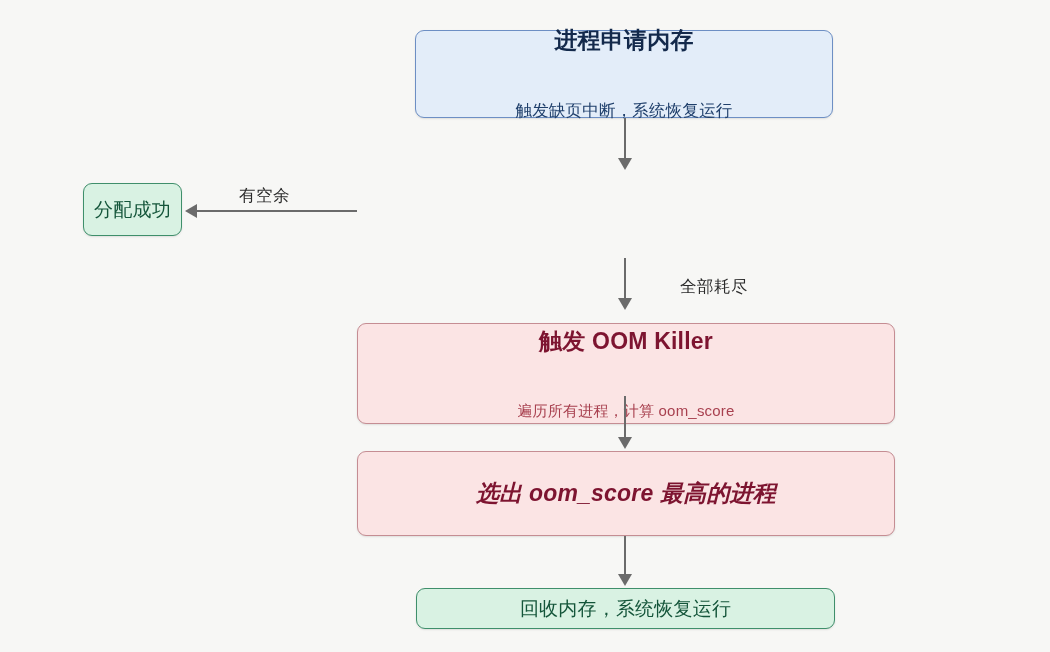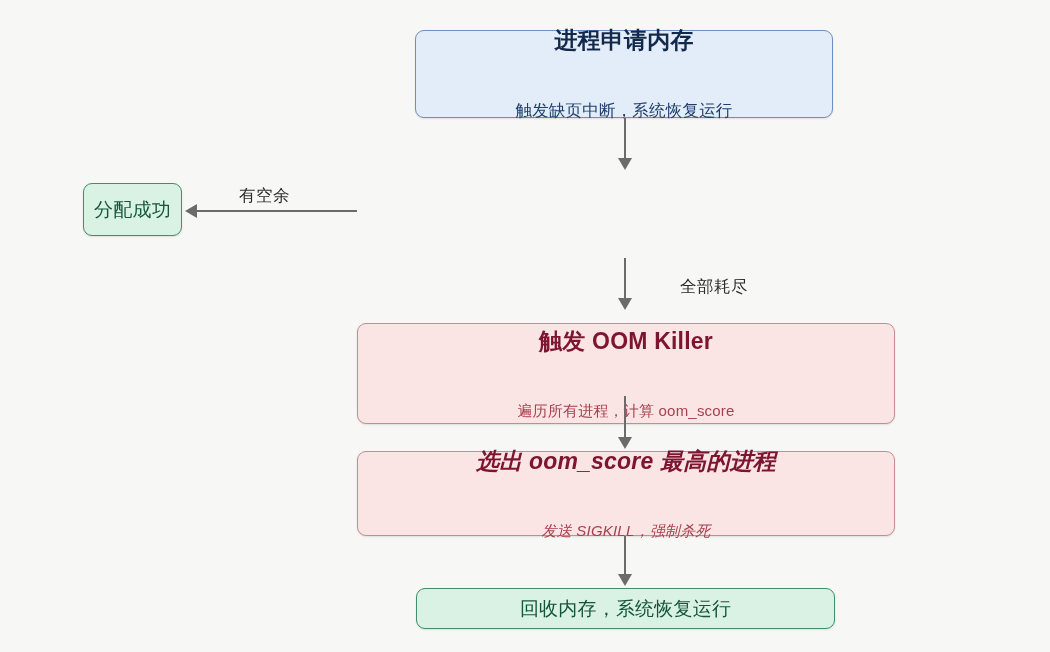--- a/index.html
+++ b/index.html
@@ -136,21 +136,20 @@
   <div class="node n-pink" style="left:357px; top:311px; width:538px; height:101px;margin-top:12px;">
     <div class="title">触发 OOM Killer</div>
     <div class="sub">遍历所有进程，计算 oom_score</div>
   </div>
 
   <div class="edge-line edge-v" style="left:624px; top:396px; width:2px; height:43px;"></div>
   <div class="arrowhead arrow-down" style="left:618px; top:437px;"></div>
 
   <div class="node n-pink" style="left:357px; top:451px; width:538px; height:85px;font-style:italic;">
     <div class="title">选出 oom_score 最高的进程</div>
-    <div class="sub">发送 SIGKILL，强制杀死</div>
   </div>
 
   <div class="edge-line edge-v" style="left:624px; top:536px; width:2px; height:40px;"></div>
   <div class="arrowhead arrow-down" style="left:618px; top:574px;"></div>
 
   <div class="node n-green" style="left:416px; top:588px; width:419px; height:41px;">
     <div class="title">回收内存，系统恢复运行</div>
   </div>
 
 </div>

